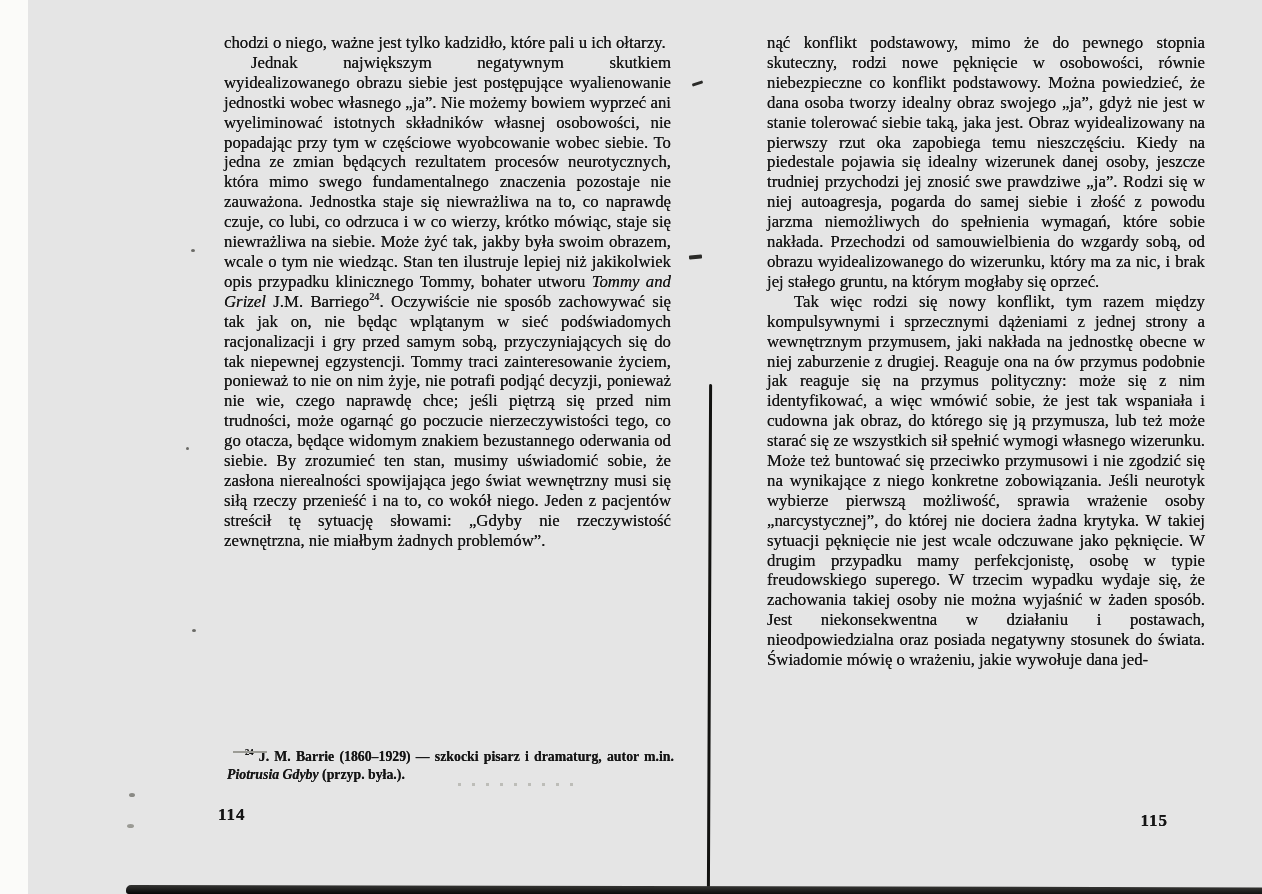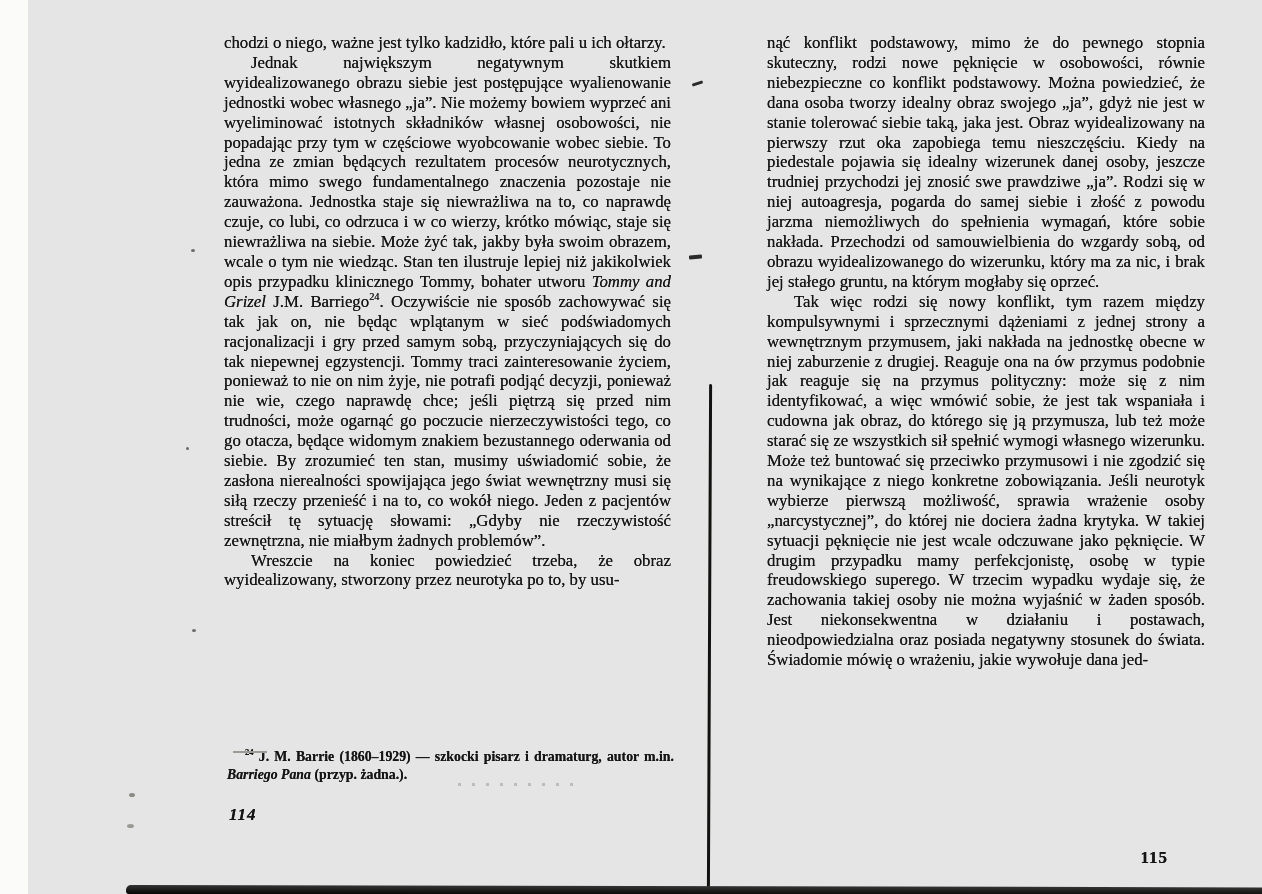--- a/index.html
+++ b/index.html
@@ -40,22 +40,22 @@
     font-weight: bold;
     text-shadow: 0 0 0.3px rgba(10,10,10,0.8);
   }
   .pageno {
     position: absolute;
     font-size: 17px;
     font-weight: bold;
     letter-spacing: 1px;
     text-shadow: 0 0 0.35px rgba(10,10,10,0.9);
   }
-  .pageno-left  { left: 201px; top: 805px; font-style: italic; }
-  .pageno-right { right: 122px; top: 848px; }
+  .pageno-left  { left: 190px; top: 805px; }
+  .pageno-right { right: 122px; top: 811px; }
 
   
   .artifact { position: absolute; pointer-events: none; }
   .spine-band {
     right: 0; top: 0; width: 26px; height: 894px;
     background: linear-gradient(90deg,
       rgba(0,0,0,0) 0px,
       rgba(40,40,38,0.25) 2px,
       #1c1c1a 6px,
       #050505 10px,
@@ -104,24 +104,23 @@
   }
 </style>
 </head>
 <body>
 
 <div class="scan">
 
   <div class="page page-left">
     <p class="para">chodzi o niego, ważne jest tylko kadzidło, które pali u ich ołtarzy.</p>
     <p class="para indent"><span>Jednak największym negatywnym skutkiem wyidealizowanego obrazu siebie jest postępujące wyalienowanie jednostki wobec własnego „ja”. Nie możemy bowiem wyprzeć ani wyeliminować istotnych składników własnej osobowości, nie popadając przy tym w częściowe wyobcowanie wobec siebie. To jedna ze zmian będących rezultatem procesów neurotycznych, która mimo swego fundamentalnego znaczenia pozostaje nie zauważona. Jednostka staje się niewrażliwa na to, co naprawdę czuje, co lubi, co odrzuca i w co wierzy, krótko mówiąc, staje się niewrażliwa na siebie. Może żyć tak, jakby była swoim obrazem, wcale o tym nie wiedząc. Stan ten ilustruje lepiej niż jakikolwiek opis przypadku klinicznego Tommy, bohater utworu </span><i class="it">Tommy and Grizel</i><span> J.M. Barriego</span><sup class="fn-ref">24</sup><span>. Oczywiście nie sposób zachowywać się tak jak on, nie będąc wplątanym w sieć podświadomych racjonalizacji i gry przed samym sobą, przyczyniających się do tak niepewnej egzystencji. Tommy traci zainteresowanie życiem, ponieważ to nie on nim żyje, nie potrafi podjąć decyzji, ponieważ nie wie, czego naprawdę chce; jeśli piętrzą się przed nim trudności, może ogarnąć go poczucie nierzeczywistości tego, co go otacza, będące widomym znakiem bezustannego oderwania od siebie. By zrozumieć ten stan, musimy uświadomić sobie, że zasłona nierealności spowijająca jego świat wewnętrzny musi się siłą rzeczy przenieść i na to, co wokół niego. Jeden z pacjentów streścił tę sytuację słowami: „Gdyby nie rzeczywistość zewnętrzna, nie miałbym żadnych problemów”.</span></p>
-    <p class="para indent">Wreszcie na koniec powiedzieć trzeba, że obraz wyidealizowany, stworzony przez neurotyka po to, by usu-</p>
   </div>
 
-  <div class="footnote"><sup>24</sup><span> J. M. Barrie (1860–1929) — szkocki pisarz i dramaturg, autor m.in. </span><i class="it">Barriego Pana</i><span> (przyp. żadna.).</span></div>
+  <div class="footnote"><sup>24</sup><span> J. M. Barrie (1860–1929) — szkocki pisarz i dramaturg, autor m.in. </span><i class="it">Piotrusia Gdyby</i><span> (przyp. była.).</span></div>
 
   <div class="pageno pageno-left">114</div>
 
   <div class="page page-right">
     <p class="para">nąć konflikt podstawowy, mimo że do pewnego stopnia skuteczny, rodzi nowe pęknięcie w osobowości, równie niebezpieczne co konflikt podstawowy. Można powiedzieć, że dana osoba tworzy idealny obraz swojego „ja”, gdyż nie jest w stanie tolerować siebie taką, jaka jest. Obraz wyidealizowany na pierwszy rzut oka zapobiega temu nieszczęściu. Kiedy na piedestale pojawia się idealny wizerunek danej osoby, jeszcze trudniej przychodzi jej znosić swe prawdziwe „ja”. Rodzi się w niej autoagresja, pogarda do samej siebie i złość z powodu jarzma niemożliwych do spełnienia wymagań, które sobie nakłada. Przechodzi od samouwielbienia do wzgardy sobą, od obrazu wyidealizowanego do wizerunku, który ma za nic, i brak jej stałego gruntu, na którym mogłaby się oprzeć.</p>
     <p class="para indent">Tak więc rodzi się nowy konflikt, tym razem między kompulsywnymi i sprzecznymi dążeniami z jednej strony a wewnętrznym przymusem, jaki nakłada na jednostkę obecne w niej zaburzenie z drugiej. Reaguje ona na ów przymus podobnie jak reaguje się na przymus polityczny: może się z nim identyfikować, a więc wmówić sobie, że jest tak wspaniała i cudowna jak obraz, do którego się ją przymusza, lub też może starać się ze wszystkich sił spełnić wymogi własnego wizerunku. Może też buntować się przeciwko przymusowi i nie zgodzić się na wynikające z niego konkretne zobowiązania. Jeśli neurotyk wybierze pierwszą możliwość, sprawia wrażenie osoby „narcystycznej”, do której nie dociera żadna krytyka. W takiej sytuacji pęknięcie nie jest wcale odczuwane jako pęknięcie. W drugim przypadku mamy perfekcjonistę, osobę w typie freudowskiego superego. W trzecim wypadku wydaje się, że zachowania takiej osoby nie można wyjaśnić w żaden sposób. Jest niekonsekwentna w działaniu i postawach, nieodpowiedzialna oraz posiada negatywny stosunek do świata. Świadomie mówię o wrażeniu, jakie wywołuje dana jed-</p>
   </div>
 
   <div class="pageno pageno-right">115</div>
 

